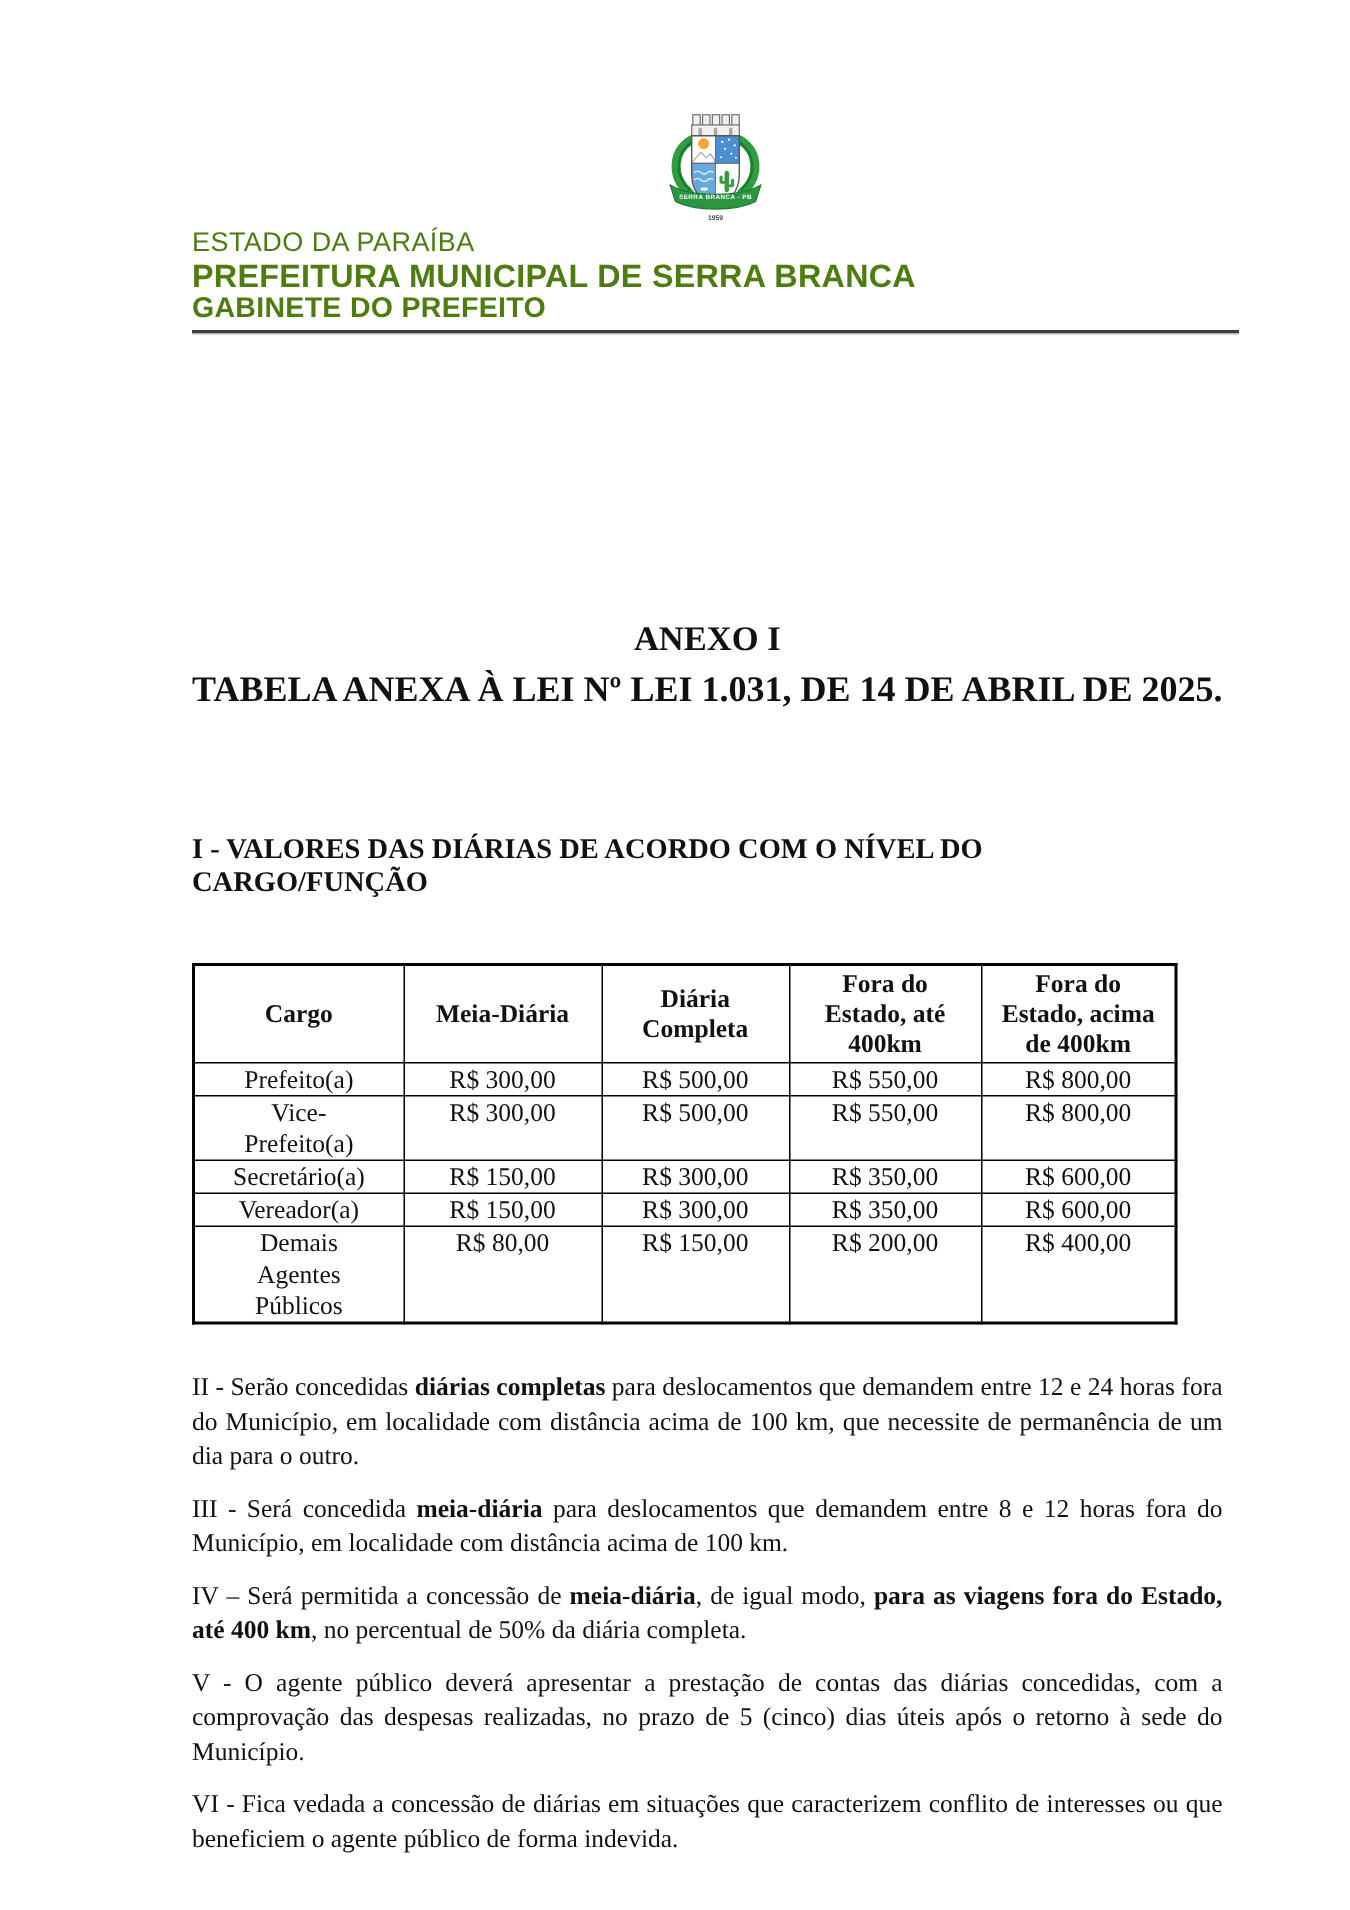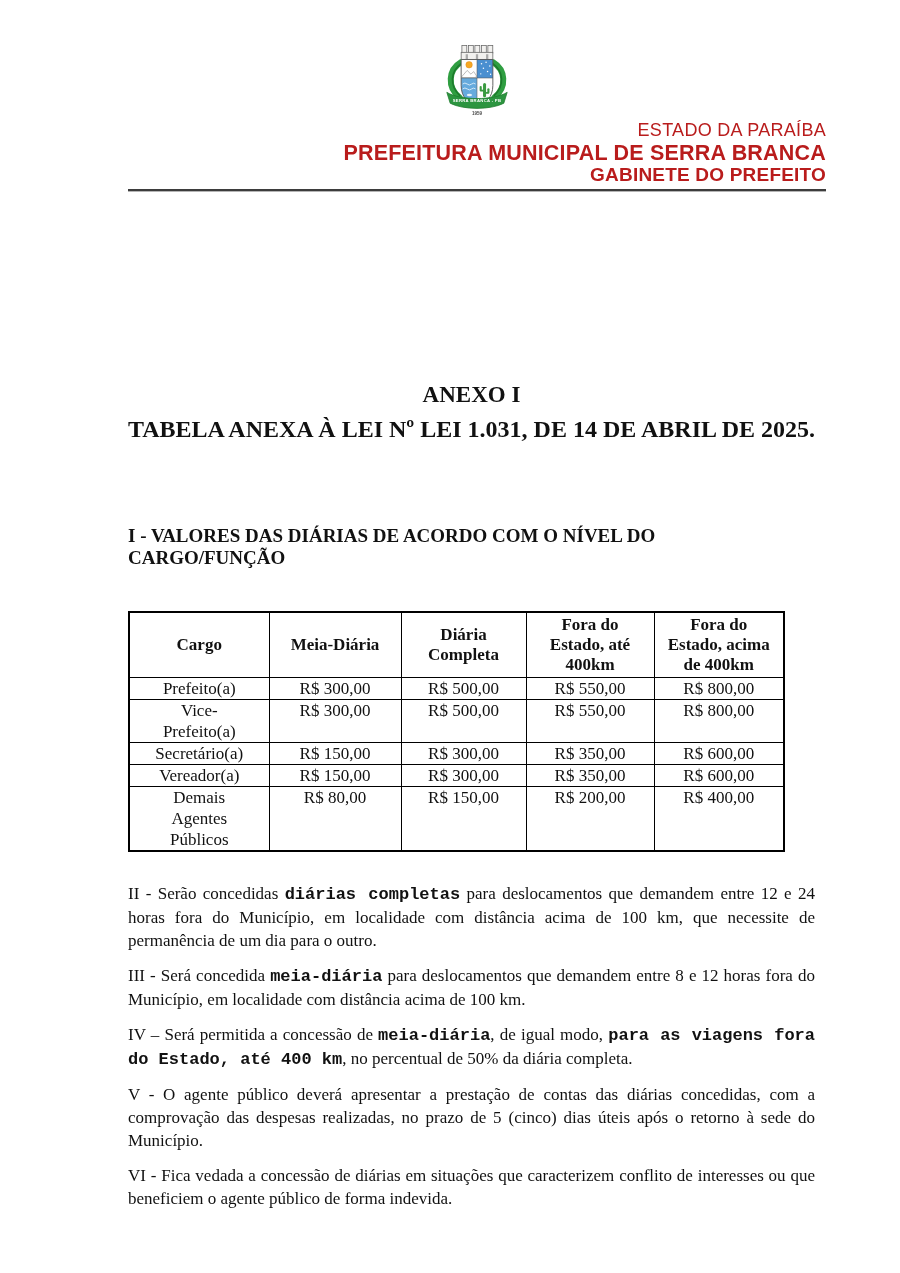--- a/index.html
+++ b/index.html
@@ -1,20 +1,20 @@
 <!DOCTYPE html>
 <html><head>
 <meta charset="utf-8">
 <style>
   html,body{margin:0;padding:0;background:#fff;}
   .page{position:relative;width:900px;height:1273px;background:#ffffff;color:#111;overflow:hidden;}
 
   
-  .letterhead{margin-left:128px;width:698px;padding-top:41px;text-align:right;
-              font-family:"Liberation Sans",sans-serif;color:#b91c1c;}
+  .letterhead{margin-left:128px;width:698px;padding-top:72px;text-align:left;
+              font-family:"Liberation Sans",sans-serif;color:#4d7c0f;}
   .crest{display:block;margin:0 auto 2px auto;}
   .lh-state{font-size:18px;line-height:21px;letter-spacing:.3px;}
   .lh-muni{font-size:21.5px;line-height:24px;font-weight:bold;letter-spacing:.2px;}
   .lh-office{font-size:19px;line-height:20px;font-weight:bold;letter-spacing:.2px;}
   .rule{margin-left:128px;width:698px;height:2px;background:#3d3d3d;margin-top:4px;
         box-shadow:0 1px 0 #b5b5b5;}
 
   
   .content{margin-left:128px;width:687px;font-family:"Liberation Serif",serif;padding-top:194px;}
   .annex-title{margin:0;text-align:center;font-size:23px;line-height:20px;font-weight:bold;}
@@ -24,21 +24,21 @@
   table.diarias{margin-top:42px;border-collapse:collapse;table-layout:fixed;width:655px;
                 border:2px solid #000;}
   table.diarias th,table.diarias td{border:1px solid #000;text-align:center;
                 white-space:pre-line;font-family:"Liberation Serif",serif;}
   table.diarias th{font-size:17px;font-weight:bold;line-height:20px;vertical-align:middle;
                 height:62px;padding:1px 2px;}
   table.diarias td{font-size:17px;line-height:21px;vertical-align:top;padding:0 18px;}
 
   .provisions{margin-top:30px;}
   .provisions p{margin:0 0 12px 0;font-size:17px;line-height:23px;text-align:justify;}
-  .provisions b{font-weight:bold;font-family:Liberation Mono, monospace;}
+  .provisions b{font-weight:bold;}
 
   .doc-footer{margin:18px 0 0 128px;width:687px;text-align:center;
               font-family:"Liberation Serif",serif;font-size:17.5px;line-height:22px;color:#141414;}
 </style>
 </head>
 <body>
 
 <div class="page">
 
   <div class="letterhead">

